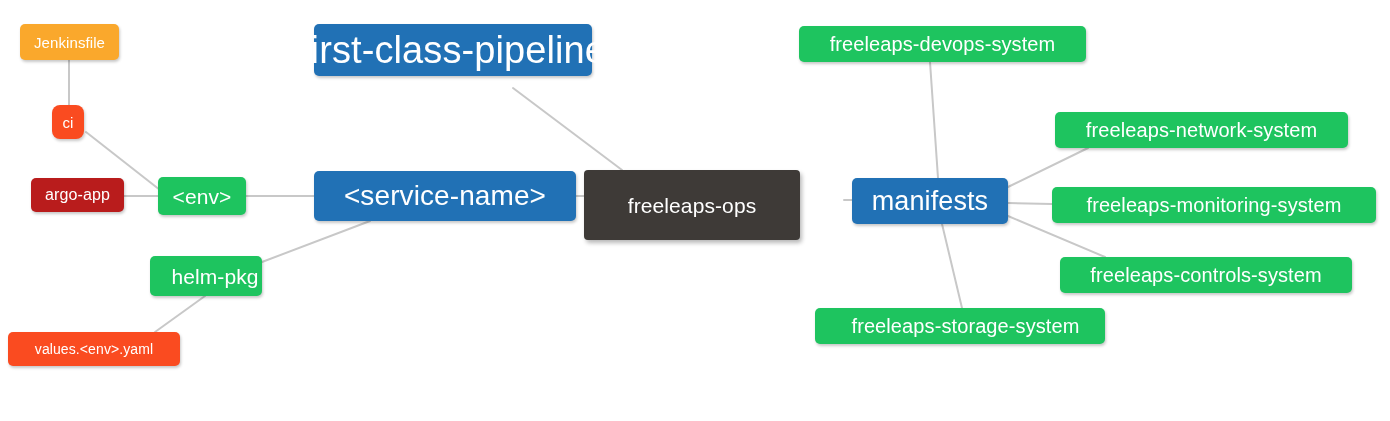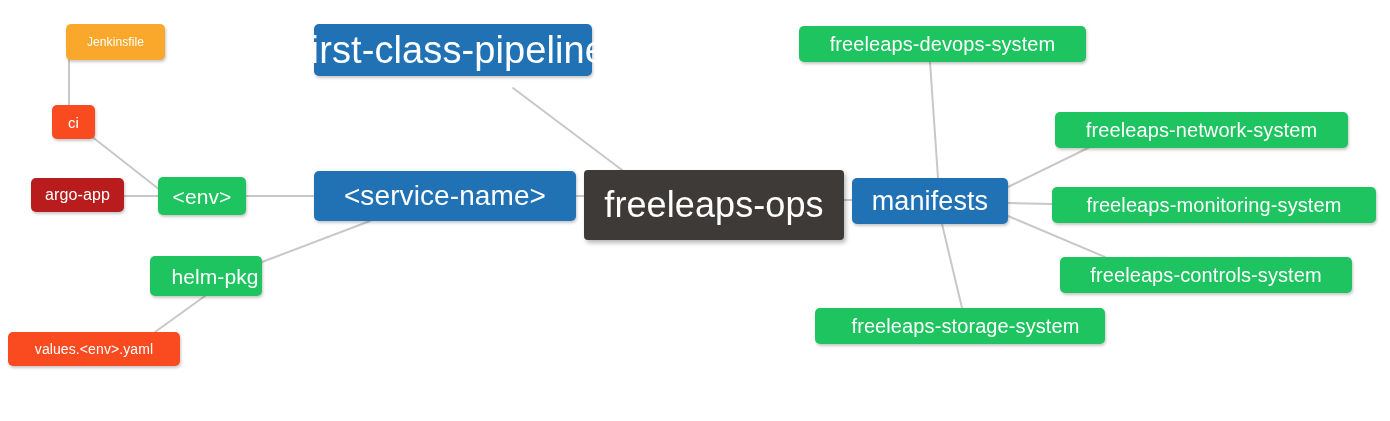--- a/index.html
+++ b/index.html
@@ -60,29 +60,29 @@
       <line x1="513" y1="88" x2="622" y2="170" stroke="#c8c8c8" stroke-width="2" stroke-linecap="round"></line>
       <line x1="576" y1="196" x2="584" y2="196" stroke="#c8c8c8" stroke-width="2" stroke-linecap="round"></line>
       <line x1="844" y1="200" x2="852" y2="200" stroke="#c8c8c8" stroke-width="2" stroke-linecap="round"></line>
       <line x1="938" y1="178" x2="930" y2="62" stroke="#c8c8c8" stroke-width="2" stroke-linecap="round"></line>
       <line x1="1008" y1="187" x2="1088" y2="148" stroke="#c8c8c8" stroke-width="2" stroke-linecap="round"></line>
       <line x1="1008" y1="203" x2="1052" y2="204" stroke="#c8c8c8" stroke-width="2" stroke-linecap="round"></line>
       <line x1="1008" y1="216" x2="1105" y2="257" stroke="#c8c8c8" stroke-width="2" stroke-linecap="round"></line>
       <line x1="942" y1="224" x2="962" y2="308" stroke="#c8c8c8" stroke-width="2" stroke-linecap="round"></line>
     </svg>
   <div id="node-layer">
-      <div class="node" style="left: 20px; top: 24px; width: 99px; height: 36px; background: rgb(250, 168, 44); font-size: 12px; margin-left: 46px;">Jenkinsfile</div>
-      <div class="node" style="left: 52px; top: 105px; width: 43px; height: 34px; background: rgb(250, 75, 32); font-size: 15px;">ci</div>
+      <div class="node" style="left: 20px; top: 24px; width: 99px; height: 36px; background: rgb(250, 168, 44); font-size: 15px;">Jenkinsfile</div>
+      <div class="node" style="left: 52px; top: 105px; width: 32px; height: 34px; background: rgb(250, 75, 32); font-size: 15px; border-radius: 8px;">ci</div>
       <div class="node" style="left: 31px; top: 178px; width: 93px; height: 34px; background: #b91c1c; font-size: 16px;">argo-app</div>
       <div class="node" style="left: 158px; top: 177px; width: 88px; height: 38px; background: rgb(30, 196, 95); font-size: 21px;">&lt;env&gt;</div>
       <div class="node" style="left: 150px; top: 256px; width: 112px; height: 40px; background: rgb(30, 196, 95); font-size: 21px; padding-left: 28px;">helm-pkg</div>
       <div class="node" style="left: 8px; top: 332px; width: 172px; height: 34px; background: rgb(250, 75, 32); font-size: 14px;">values.&lt;env&gt;.yaml</div>
       <div class="node" style="left: 314px; top: 24px; width: 278px; height: 52px; background: rgb(33, 113, 181); font-size: 38px;">first-class-pipeline</div>
       <div class="node" style="left: 314px; top: 171px; width: 262px; height: 50px; background: rgb(33, 113, 181); font-size: 28px;">&lt;service-name&gt;</div>
-      <div class="node root" style="left: 584px; top: 170px; width: 260px; height: 70px; background: rgb(62, 58, 55); font-size: 36px;">freeleaps-ops</div>
+      <div class="node root" style="left: 584px; top: 170px; width: 216px; height: 70px; background: rgb(62, 58, 55); font-size: 21px;">freeleaps-ops</div>
       <div class="node" style="left: 852px; top: 178px; width: 156px; height: 46px; background: rgb(33, 113, 181); font-size: 27px;">manifests</div>
       <div class="node" style="left: 799px; top: 26px; width: 287px; height: 36px; background: rgb(30, 196, 95); font-size: 20px;">freeleaps-devops-system</div>
       <div class="node" style="left: 1055px; top: 112px; width: 293px; height: 36px; background: rgb(30, 196, 95); font-size: 20px;">freeleaps-network-system</div>
       <div class="node" style="left: 1052px; top: 187px; width: 324px; height: 36px; background: rgb(30, 196, 95); font-size: 20px;">freeleaps-monitoring-system</div>
       <div class="node" style="left: 1060px; top: 257px; width: 292px; height: 36px; background: rgb(30, 196, 95); font-size: 20px;">freeleaps-controls-system</div>
       <div class="node" style="left: 815px; top: 308px; width: 290px; height: 36px; background: rgb(30, 196, 95); font-size: 20px; padding-left: 21px;">freeleaps-storage-system</div>
     </div>
 </div>
 
 </body></html>

